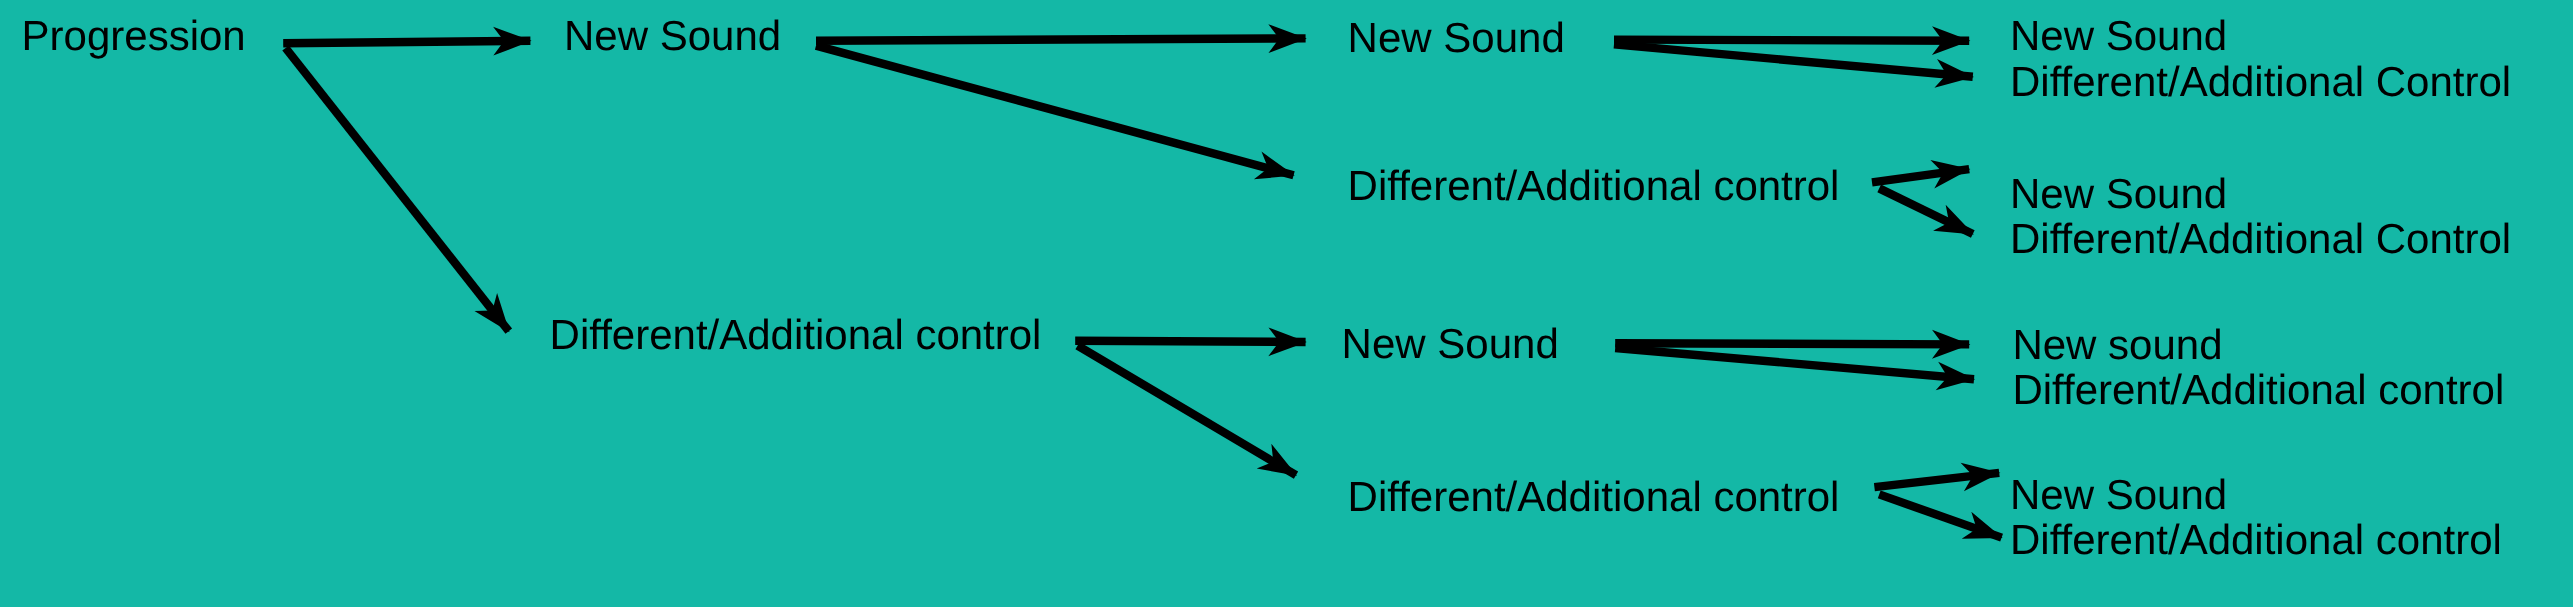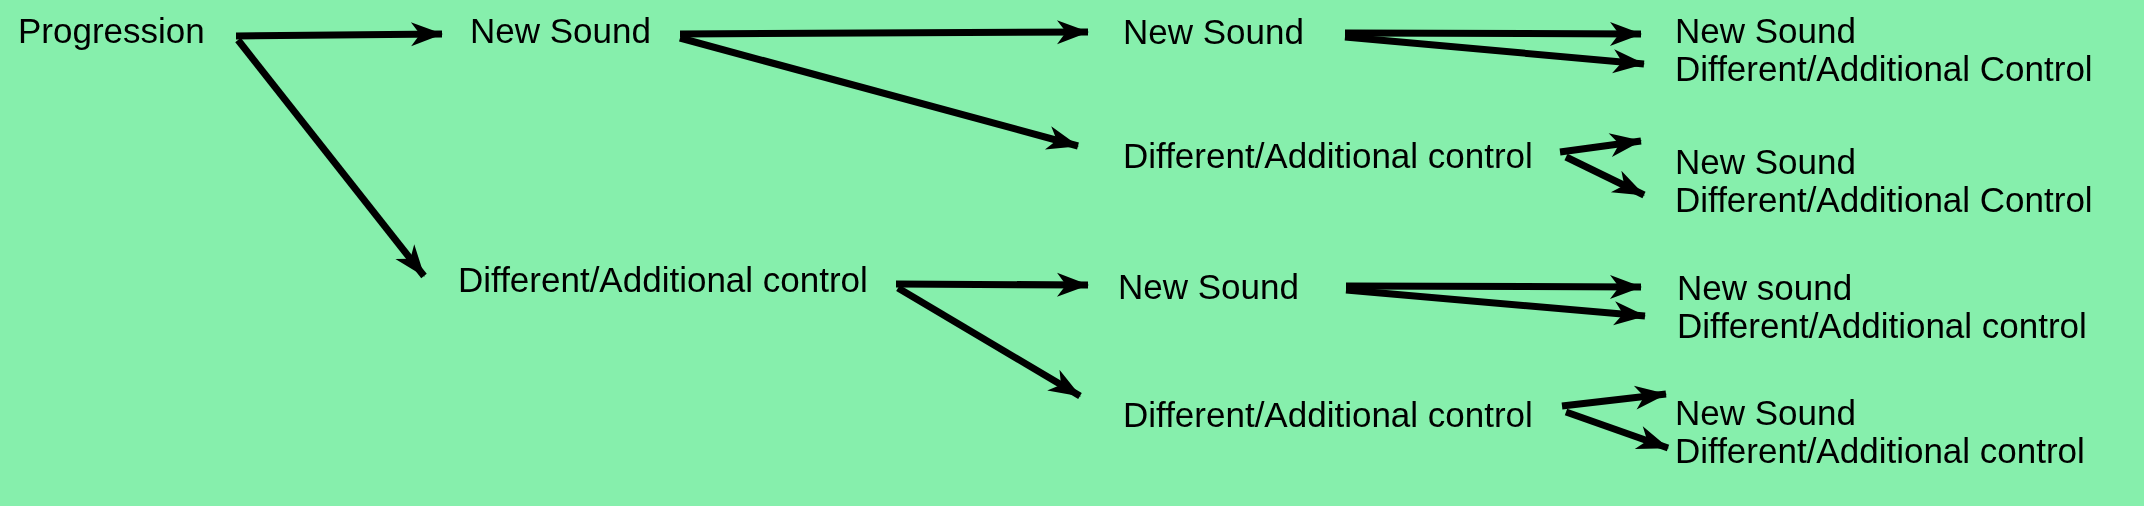--- a/index.html
+++ b/index.html
@@ -1,20 +1,20 @@
 <!DOCTYPE html>
 <html><head>
 <meta charset="utf-8">
 <style>
   html, body { margin: 0; padding: 0; background: #ffffff; }
   #stage {
     position: relative;
     width: 2144px;
     height: 506px;
-    background: #86efac;
+    background: #14b8a6;
     font-family: "Liberation Sans", "DejaVu Sans", sans-serif;
     overflow: hidden;
   }
   #arrows {
     position: absolute;
     left: 0; top: 0;
     width: 2144px; height: 506px;
     pointer-events: none;
   }
   .node {

